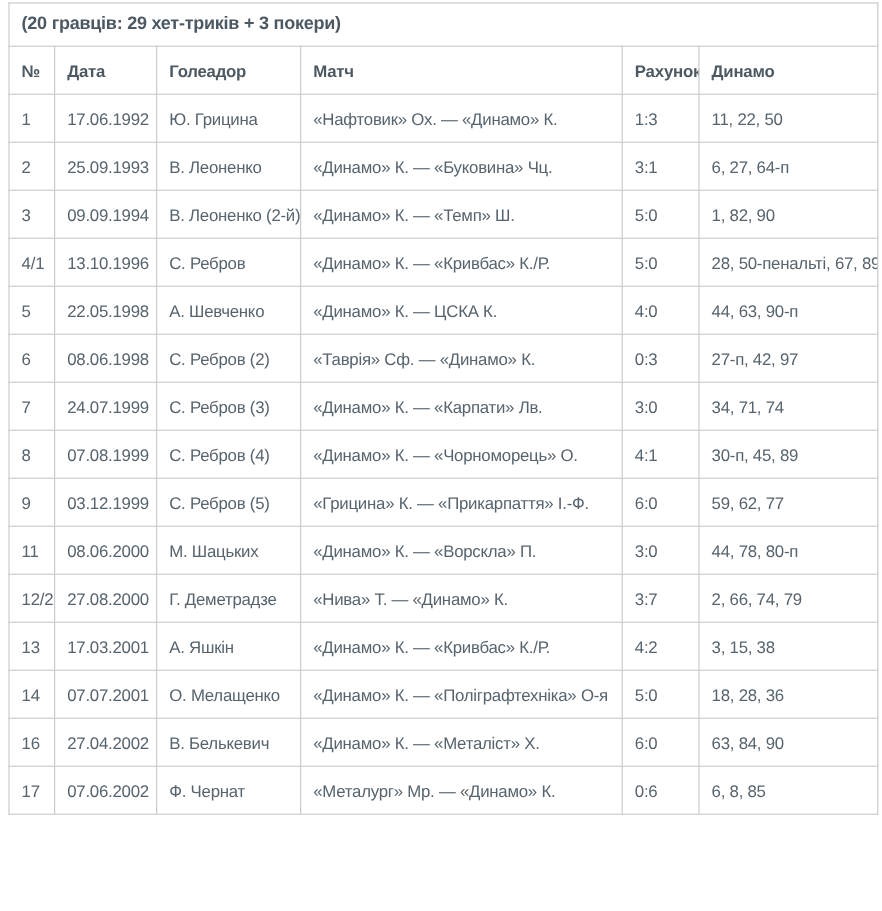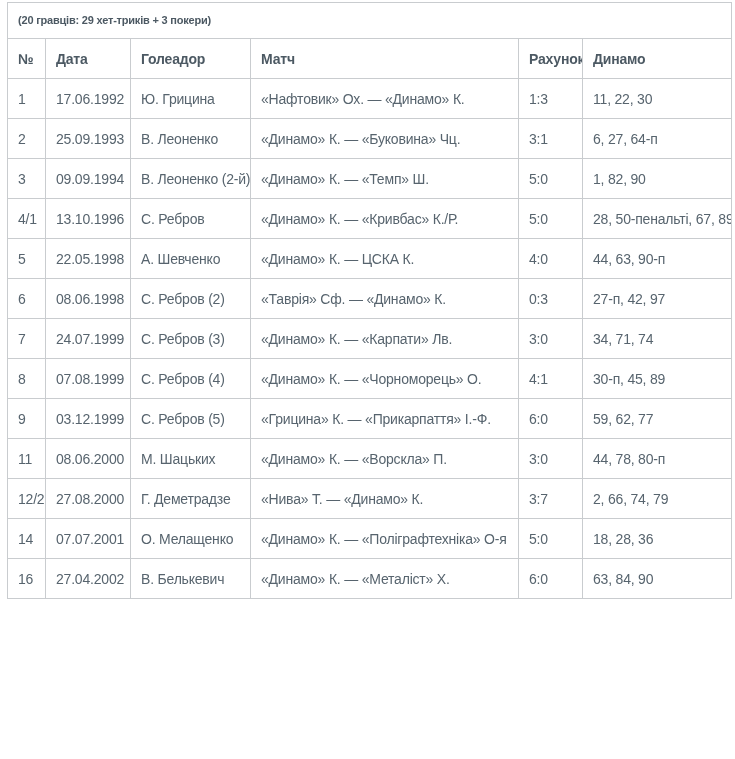--- a/index.html
+++ b/index.html
@@ -28,21 +28,21 @@
     line-height: 20px;
     letter-spacing: -0.2px;
     color: #57646e;
     font-weight: normal;
     white-space: nowrap;
     overflow: hidden;
     box-sizing: border-box;
   }
   tr.caption-row td.caption {
     font-weight: bold;
-    font-size: 11px;
+    font-size: 15px;
     color: #4c5963;
     padding: 7px 10px 8px 10px;
     line-height: 20px;
   }
   tr.head th {
     font-weight: bold;
     color: #4c5963;
   }
   td.c-no {
     font-weight: bold;
@@ -78,21 +78,21 @@
         <th>Матч</th>
         <th>Рахунок</th>
         <th>Динамо</th>
       </tr>
       <tr>
         <td class="c-no">1</td>
         <td class="c-date">17.06.1992</td>
         <td class="c-player">Ю. Грицина</td>
         <td class="c-match">«Нафтовик» Ох. — «Динамо» К.</td>
         <td class="c-score">1:3</td>
-        <td class="c-min">11, 22, 30</td>
+        <td class="c-min">11, 22, 50</td>
       </tr>
       <tr>
         <td class="c-no">2</td>
         <td class="c-date">25.09.1993</td>
         <td class="c-player">В. Леоненко</td>
         <td class="c-match">«Динамо» К. — «Буковина» Чц.</td>
         <td class="c-score">3:1</td>
         <td class="c-min">6, 27, 64-п</td>
       </tr>
       <tr>
@@ -161,30 +161,46 @@
       </tr>
       <tr>
         <td class="c-no">12/2</td>
         <td class="c-date">27.08.2000</td>
         <td class="c-player">Г. Деметрадзе</td>
         <td class="c-match">«Нива» Т. — «Динамо» К.</td>
         <td class="c-score">3:7</td>
         <td class="c-min">2, 66, 74, 79</td>
       </tr>
       <tr>
+        <td class="c-no">13</td>
+        <td class="c-date">17.03.2001</td>
+        <td class="c-player">А. Яшкін</td>
+        <td class="c-match">«Динамо» К. — «Кривбас» К./Р.</td>
+        <td class="c-score">4:2</td>
+        <td class="c-min">3, 15, 38</td>
+      </tr>
+      <tr>
         <td class="c-no">14</td>
         <td class="c-date">07.07.2001</td>
         <td class="c-player">О. Мелащенко</td>
         <td class="c-match">«Динамо» К. — «Поліграфтехніка» О-я</td>
         <td class="c-score">5:0</td>
         <td class="c-min">18, 28, 36</td>
       </tr>
       <tr>
         <td class="c-no">16</td>
         <td class="c-date">27.04.2002</td>
         <td class="c-player">В. Белькевич</td>
         <td class="c-match">«Динамо» К. — «Металіст» Х.</td>
         <td class="c-score">6:0</td>
         <td class="c-min">63, 84, 90</td>
       </tr>
+      <tr>
+        <td class="c-no">17</td>
+        <td class="c-date">07.06.2002</td>
+        <td class="c-player">Ф. Чернат</td>
+        <td class="c-match">«Металург» Мр. — «Динамо» К.</td>
+        <td class="c-score">0:6</td>
+        <td class="c-min">6, 8, 85</td>
+      </tr>
     </tbody>
   </table>
 </div>
 
 </body></html>

